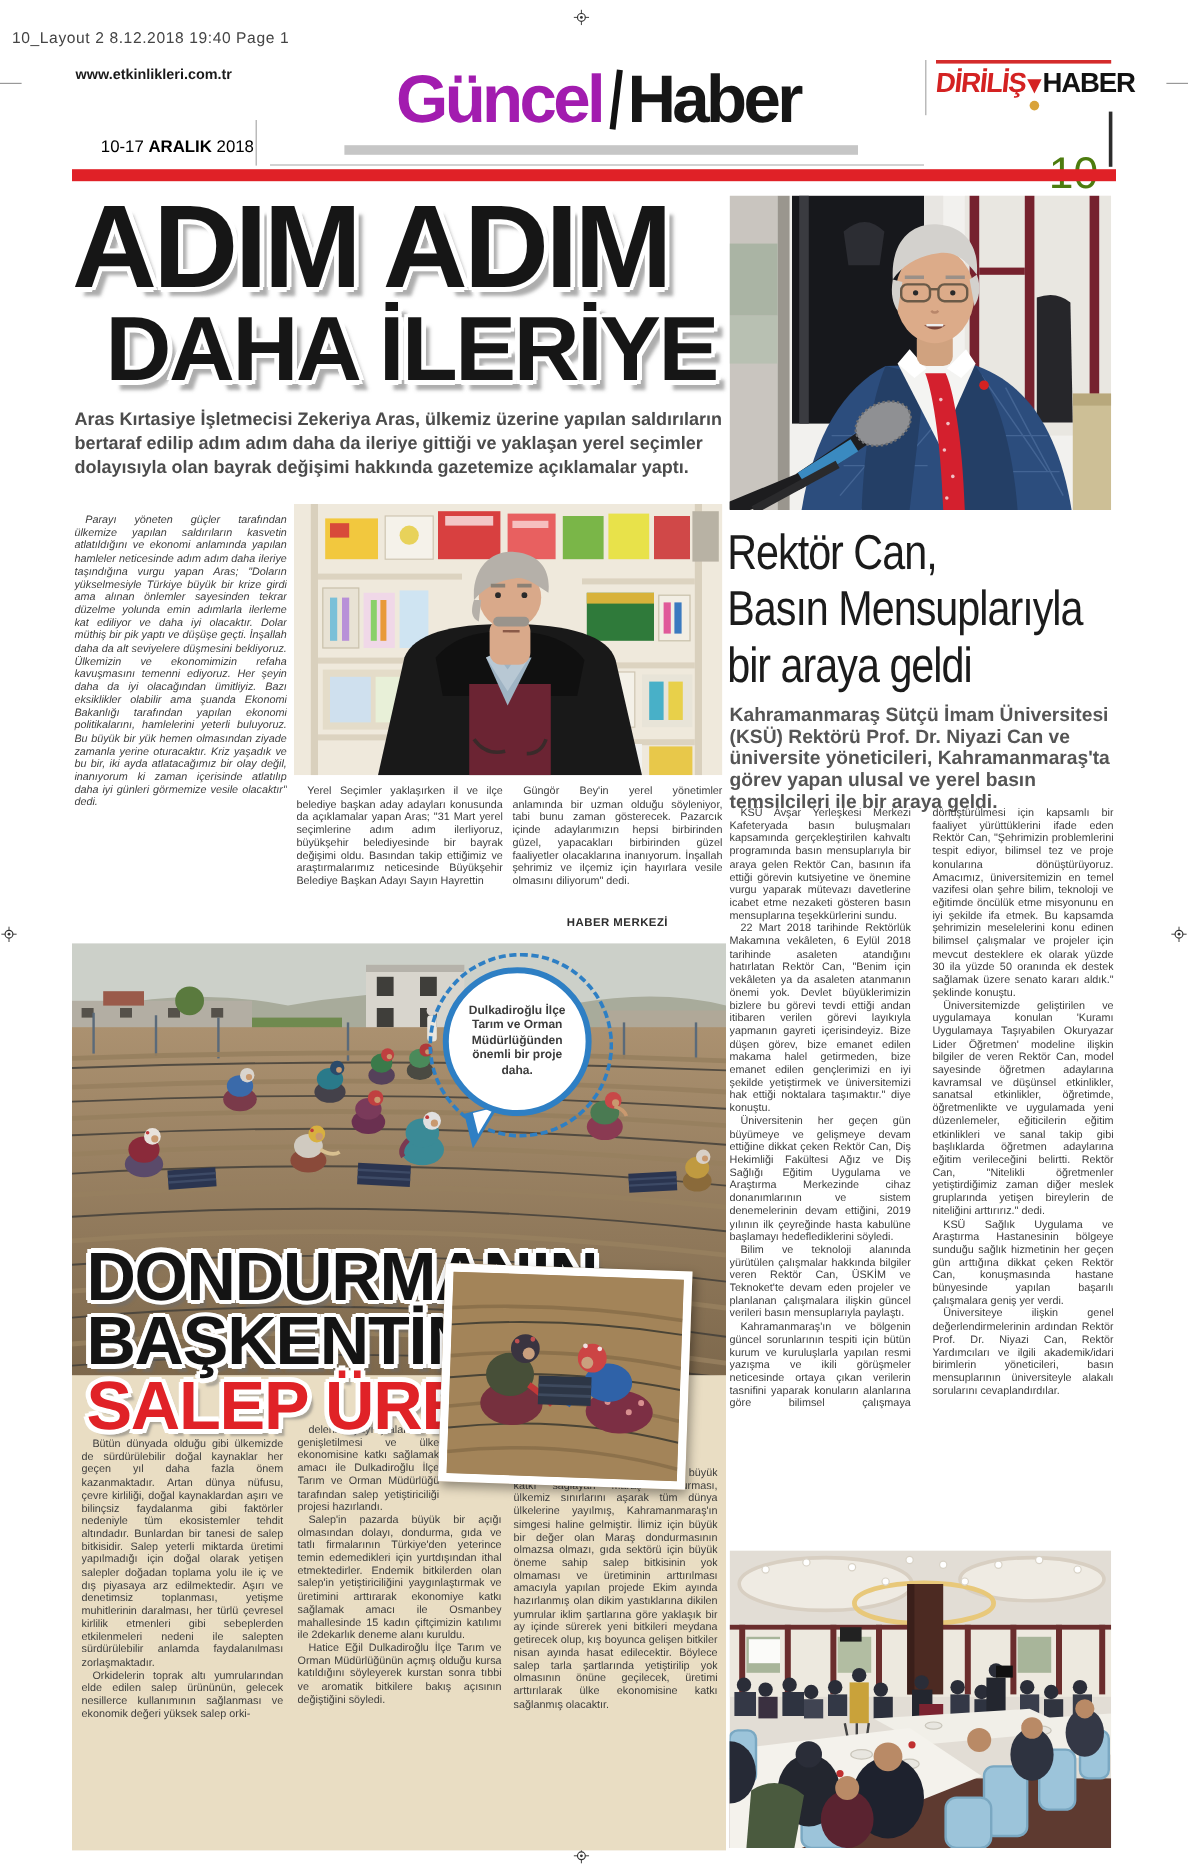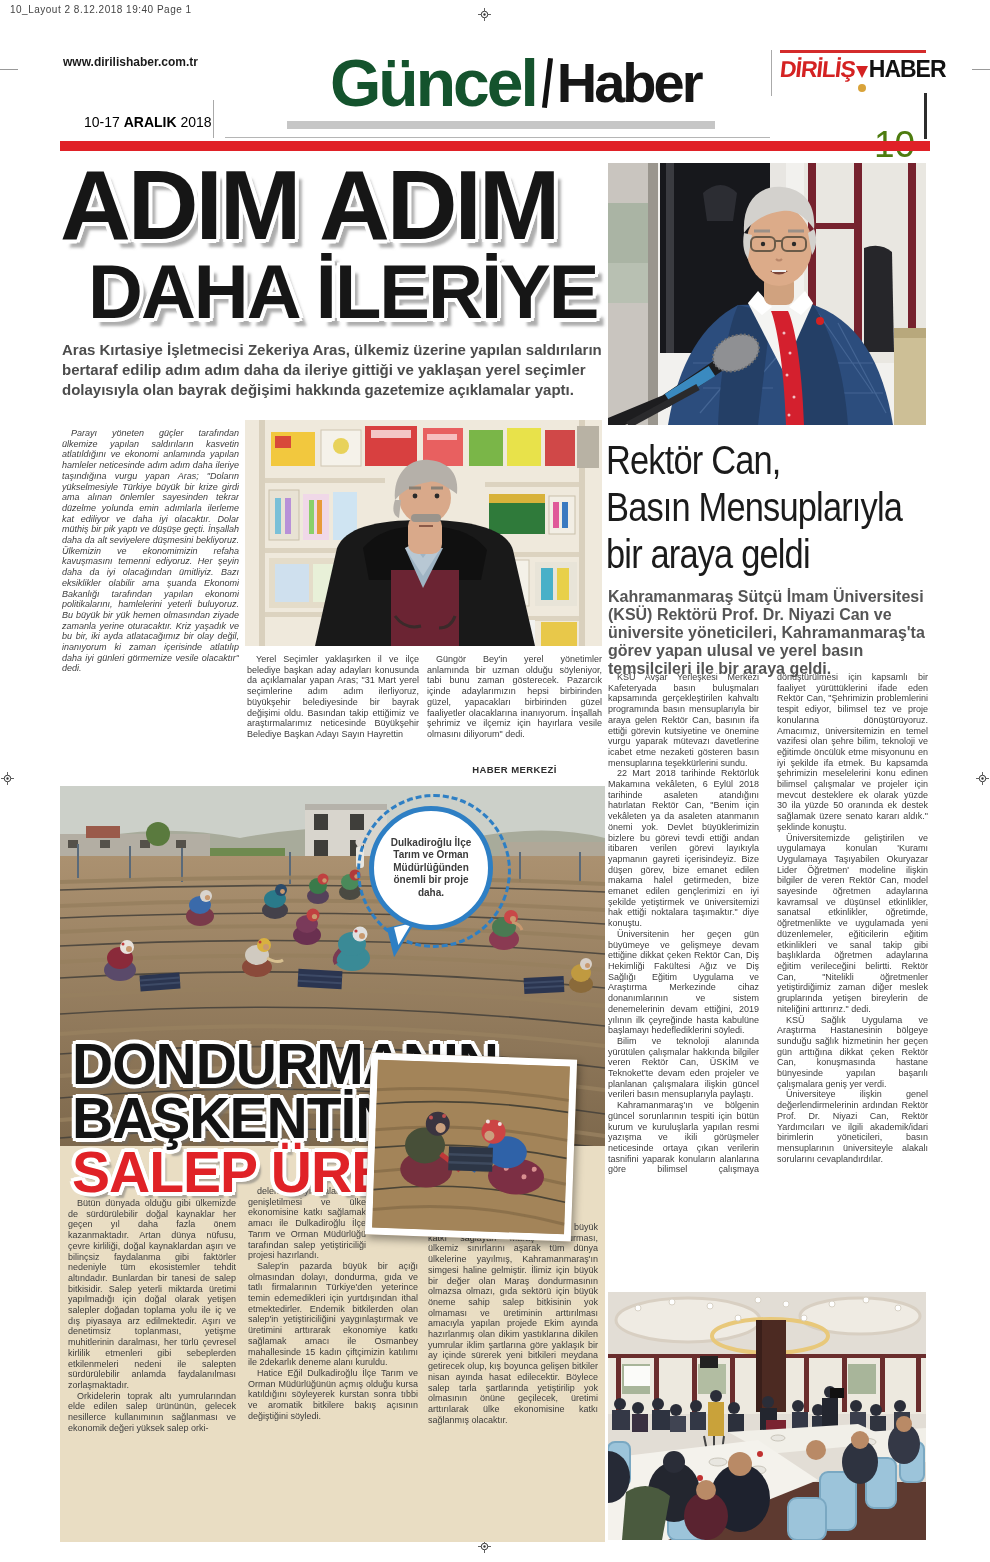--- a/index.html
+++ b/index.html
@@ -1,25 +1,25 @@
 <!DOCTYPE html>
 <html lang="tr"><head>
 <meta charset="utf-8">
 <style>
   html,body{margin:0;padding:0;background:#ffffff;}
   .page{position:relative;width:990px;height:1562px;background:#fff;overflow:hidden;
         font-family:"Liberation Sans","DejaVu Sans",sans-serif;color:#3d3d3d;}
   .abs{position:absolute;}
   
-  .printinfo{font-size:10px;color:#444;letter-spacing:.5px;}
+  .printinfo{font-size:13px;color:#444;letter-spacing:.5px;margin-top:20px;}
   .cropline{background:#999;}
   .regmark{width:13px;height:13px;}
   .website{font-size:12px;font-weight:bold;color:#1a1a1a;}
   .masthead{display:flex;align-items:flex-start;}
-  .masthead .m1{font-size:66px;font-weight:bold;letter-spacing:-3px;color:#14532d;line-height:54px;}
+  .masthead .m1{font-size:56px;font-weight:bold;letter-spacing:-3px;color:#a21caf;line-height:54px;}
   .masthead .m2{font-size:56px;font-weight:bold;letter-spacing:-3px;color:#161616;line-height:54px;}
   .mslash{width:5px;height:50px;background:#111;transform:rotate(7deg);margin:2px 7px 0 9px;}
   .brandbox{display:flex;align-items:center;}
   .brand1{font-size:23px;font-weight:bold;color:#d42222;transform:skewX(-6deg);letter-spacing:-1px;}
   .brand2{font-size:23px;font-weight:bold;color:#121212;letter-spacing:-1px;}
   .flame{width:0;height:0;border-left:6px solid transparent;border-right:6px solid transparent;border-top:12px solid #d42222;margin:0 1px;position:relative;top:2px;}
   .flamedot{position:absolute;left:-4px;top:6px;width:8px;height:8px;border-radius:50%;background:#d9a33a;}
   .dateline{font-size:14px;color:#000000;}
   .dateline b{font-weight:bold;}
   .pagenum{font-size:37px;font-weight:normal;color:#4d7c0f;margin-top:28px;}
@@ -80,21 +80,21 @@
       <circle cx="10" cy="10" r="5" fill="none" stroke="#333" stroke-width="1.5"></circle>
       <circle cx="10" cy="10" r="1.8" fill="#333"></circle>
       <path d="M10,0V5M10,15v5M0,10H5M15,10h5" stroke="#333" stroke-width="1.2"></path>
     </svg>
   <svg class="abs regmark" style="left:478px;top:1540px;" viewBox="0 0 20 20">
       <circle cx="10" cy="10" r="5" fill="none" stroke="#333" stroke-width="1.5"></circle>
       <circle cx="10" cy="10" r="1.8" fill="#333"></circle>
       <path d="M10,0V5M10,15v5M0,10H5M15,10h5" stroke="#333" stroke-width="1.2"></path>
     </svg>
 
-  <div class="abs website" style="left:63px;top:55px;">www.dirilishaber.com.tr</div>
+  <div class="abs website" style="left:63px;top:55px;">www.etkinlikleri.com.tr</div>
 
   <div class="abs masthead" style="left:330px;top:56px;">
     <span class="m1">Güncel</span>
     <span class="mslash"></span>
     <span class="m2">Haber</span>
   </div>
 
   <div class="abs" style="left:780px;top:50px;width:146px;height:3px;background:#d42b2b;"></div>
   <div class="abs brandbox" style="left:780px;top:56px;">
     <span class="brand1">DİRİLİŞ</span>

